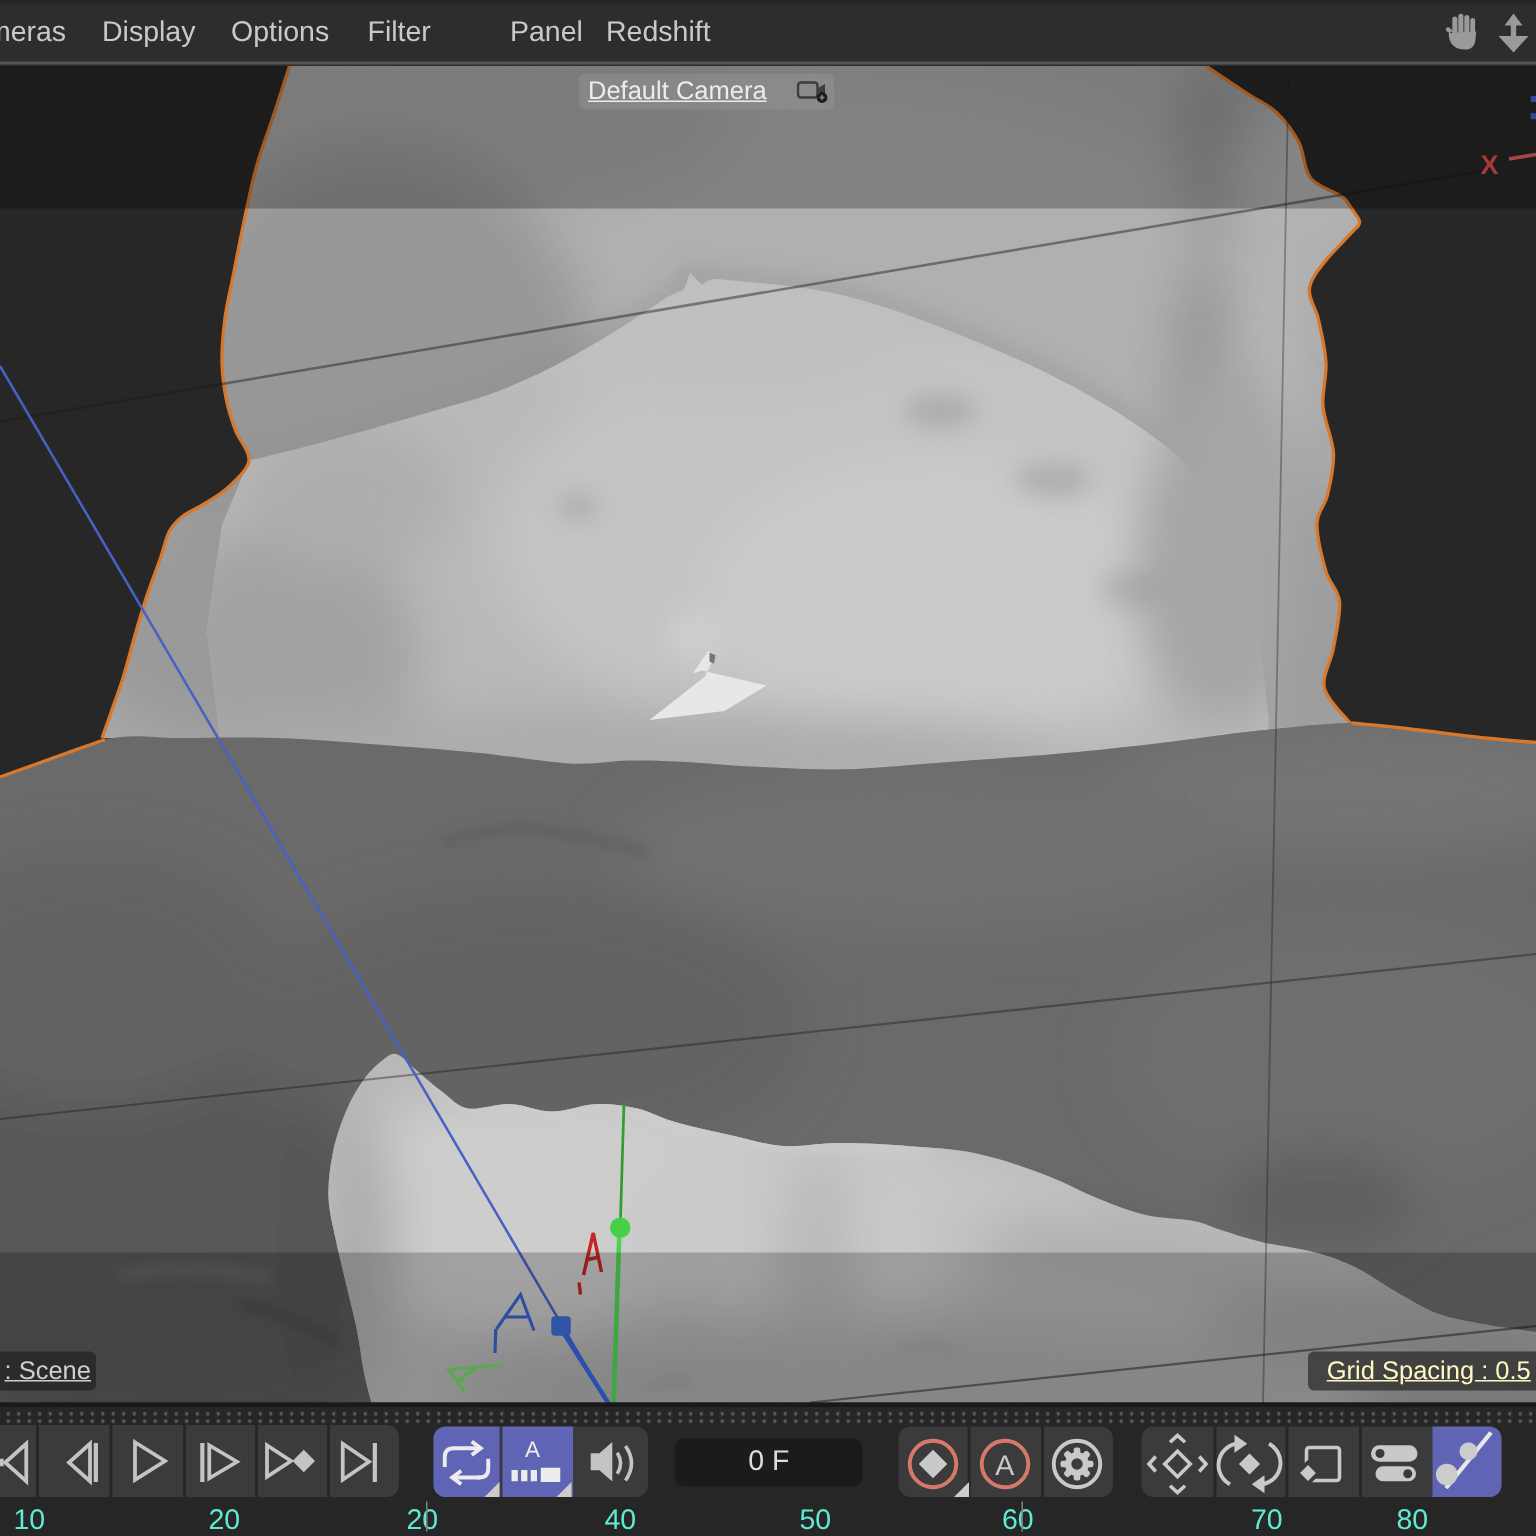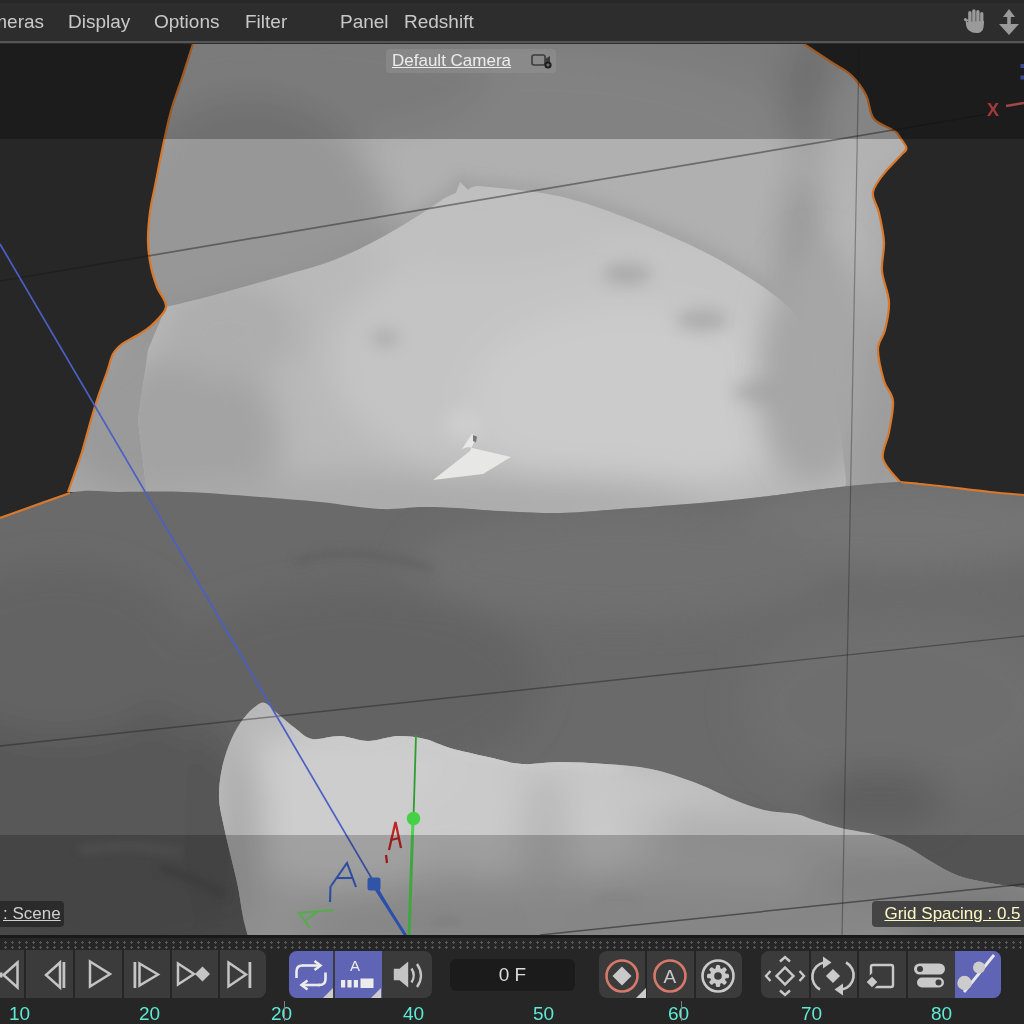--- a/index.html
+++ b/index.html
@@ -344,19 +344,19 @@
         <circle cx="218" cy="16.5" r="6" fill="#cccccc"></circle>
       </g>
     </svg>
 
     <div class="num" style="left:9px;">10</div>
     <div class="num" style="left:139px;">20</div>
     <div class="num" style="left:271px;">20</div>
     <div class="num" style="left:403px;">40</div>
     <div class="num" style="left:533px;">50</div>
     <div class="num" style="left:668px;">60</div>
-    <div class="num" style="left:801px;">70</div>
+    <div class="num" style="left:834px;">70</div>
     <div class="num" style="left:931px;">80</div>
     <div style="position:absolute; left:284px; top:63px; width:1px; height:20px; background:#808080;"></div>
     <div style="position:absolute; left:681px; top:63px; width:1px; height:20px; background:#808080;"></div>
   </div>
 
 </div>
 
 </body></html>

